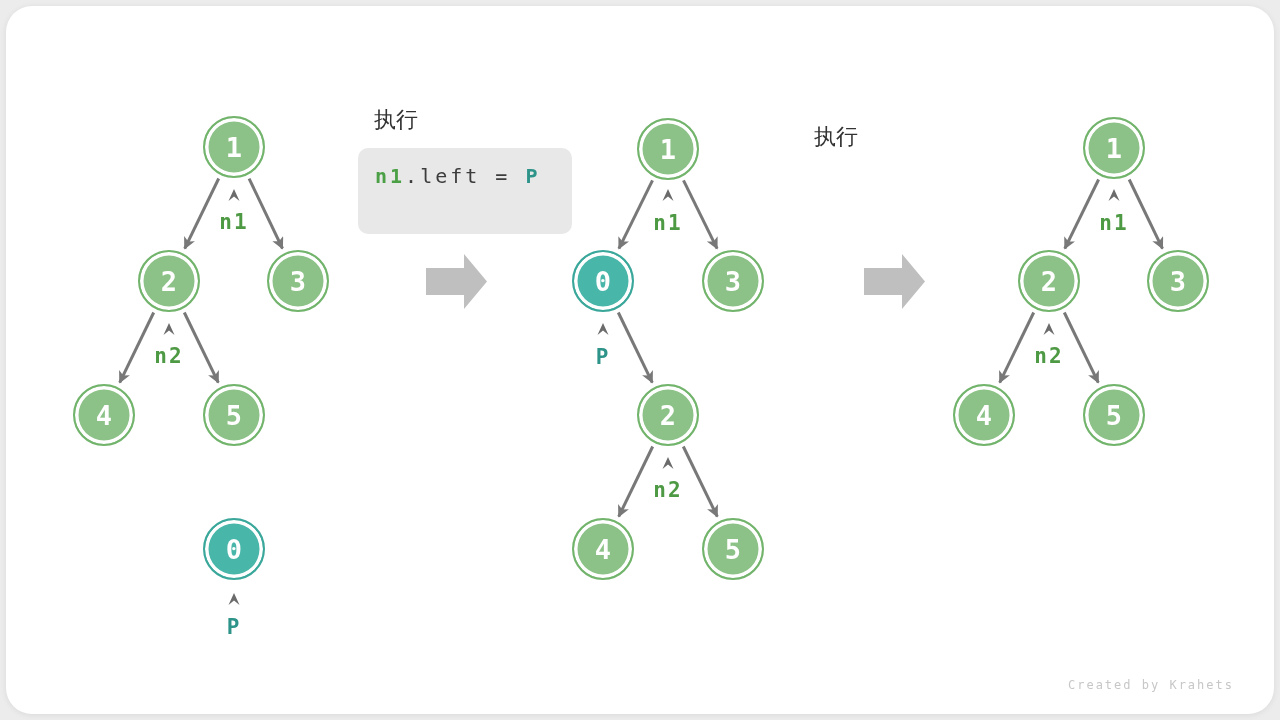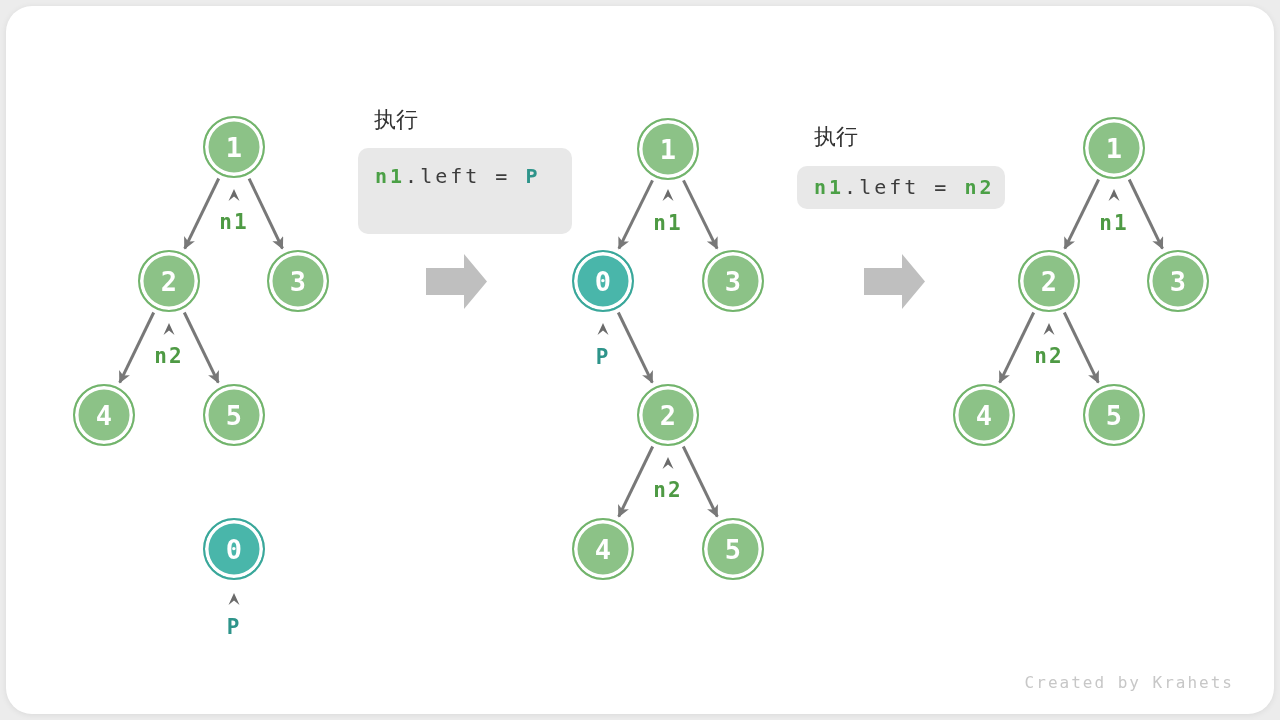--- a/index.html
+++ b/index.html
@@ -53,21 +53,21 @@
   }
   .codebox.single .codeline{line-height:42px;}
   .codebox.multi{padding-top:10px;padding-bottom:4px;}
   .tk-green{color:#4ba046;font-weight:bold;}
   .tk-teal{color:#2e948a;font-weight:bold;}
   .tk-plain{color:#3c3c3c;}
 
   .watermark{
     position:absolute;right:40px;bottom:22px;
     font-family:"DejaVu Sans Mono", monospace;
-    font-size:16px;color:#c7c7c7;letter-spacing:2px;
+    font-size:12px;color:#c7c7c7;letter-spacing:2px;
   }
 </style>
 </head>
 <body>
 
 <div class="card">
 
   <svg class="canvas" viewBox="0 0 1280 720">
     <defs>
       <marker id="ah" markerUnits="userSpaceOnUse" markerWidth="14" markerHeight="13" refX="11" refY="6" orient="auto">
@@ -132,23 +132,20 @@
   <div class="node teal" style="left:566px;top:244px;">0</div>
   <div class="node" style="left:696px;top:244px;">3</div>
   <div class="node" style="left:631px;top:378px;">2</div>
   <div class="node" style="left:566px;top:512px;">4</div>
   <div class="node" style="left:696px;top:512px;">5</div>
   <div class="plabel" style="left:662px;top:205px;">n1</div>
   <div class="plabel teal" style="left:597px;top:339px;">P</div>
   <div class="plabel" style="left:662px;top:472px;">n2</div>
 
   <div class="exec" style="left:808px;top:116px;">执行</div>
-  <div class="codebox single" style="left:791px;top:160px;width:208px;height:43px;">
-    <div class="codeline"><span class="tk-green">n1</span><span class="tk-plain">.left</span><span class="tk-plain"> = </span><span class="tk-green">n2</span></div>
-  </div>
 
   <div class="node" style="left:1077px;top:111px;">1</div>
   <div class="node" style="left:1012px;top:244px;">2</div>
   <div class="node" style="left:1141px;top:244px;">3</div>
   <div class="node" style="left:947px;top:378px;">4</div>
   <div class="node" style="left:1077px;top:378px;">5</div>
   <div class="plabel" style="left:1108px;top:205px;">n1</div>
   <div class="plabel" style="left:1043px;top:338px;">n2</div>
 
   <div class="watermark">Created by Krahets</div>

